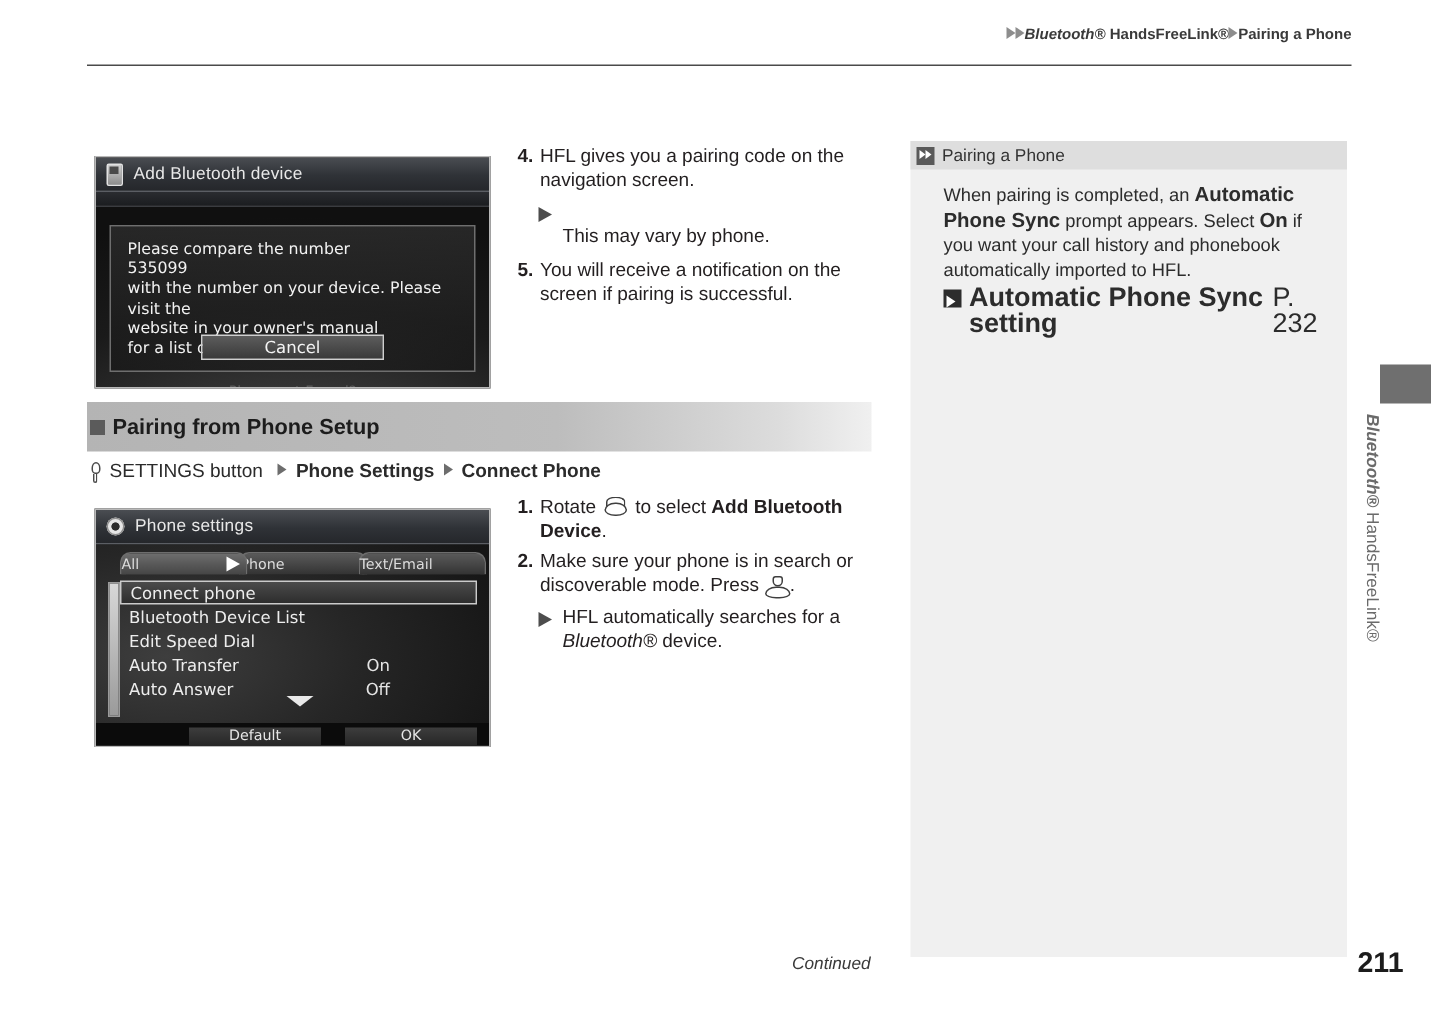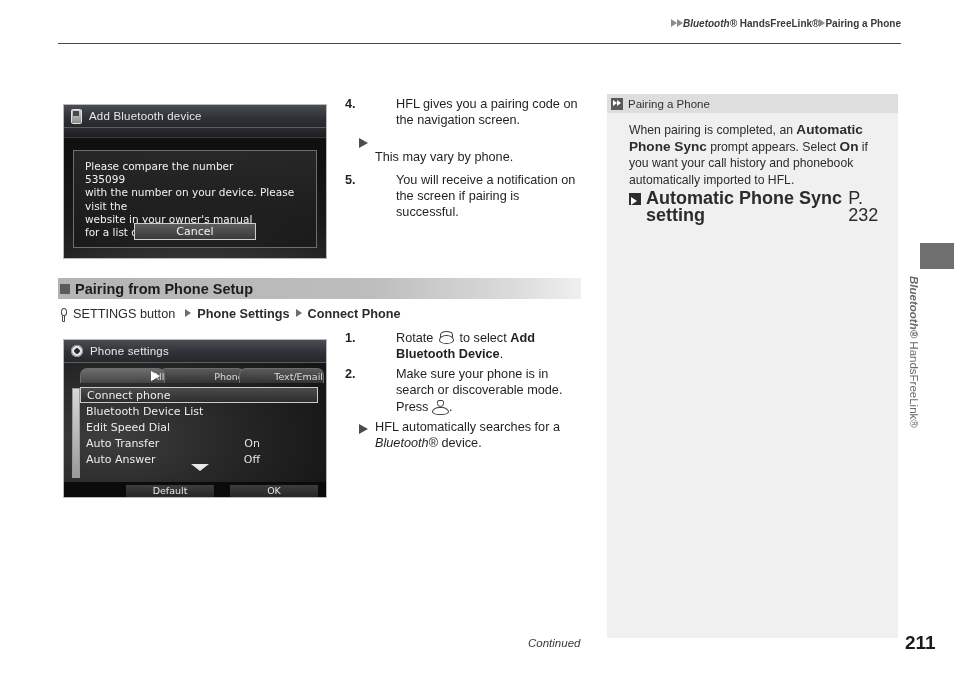--- a/index.html
+++ b/index.html
@@ -118,21 +118,21 @@
   #dev-phone { left: 63px; top: 339px; width: 264px; height: 159px; }
   #dev-phone .body {
     position: relative; height: 136px;
     background: radial-gradient(120% 130% at 18% 55%, #3e3e3e 0%, #262626 40%, #161616 75%, #0e0e0e 100%);
     padding: 5px 6px 0 6px;
     box-sizing: border-box;
   }
   .tabs { display: flex; height: 15px; margin: 0 2px 4px 10px; }
   .tab {
     flex: 1; color: #dcdcdc; font-size: 9.5px;
-    display: flex; align-items: center; justify-content: flex-end;
+    display: flex; align-items: center; justify-content: flex-start;
     background: linear-gradient(180deg,#5a5a5a,#333);
     border: 1px solid #6d6d6d;
     border-bottom: none;
     border-radius: 7px 7px 0 0;
     margin-right: -6px;
     font-family: "DejaVu Sans", sans-serif;
     position: relative;
   }
   .tab.sel { background: linear-gradient(180deg,#6e6e6e,#454545); z-index: 3; }
   .tab-arrow {
@@ -185,21 +185,21 @@
     font-family: "DejaVu Sans", sans-serif;
   }
   .botspacer { width: 54px; }
 
   
   .instr { position: absolute; font-size: 12.7px; line-height: 16.4px; color: #231f20; }
   #instr-top { left: 345px; top: 96px; width: 240px; }
   #instr-bottom { left: 345px; top: 330px; width: 240px; }
   .step { display: flex; margin-bottom: 3px; }
   .step .num { font-weight: bold; width: 15px; flex: none; }
-  .step .txt { flex: 1; margin-left: 36px; }
+  .step .txt { flex: 1; }
   .sub {
     display: flex; margin: 4px 0 6px 14px;
   }
   .sub .bullet {
     flex: none; width: 16px; padding-top: 5px;
   }
   .sub .bullet i {
     display: block;
     width: 0; height: 0;
     border-left: 9px solid #4d4d4d;
@@ -257,21 +257,21 @@
     content: ""; position: absolute; left: 4px; top: 8px;
     width: 3px; height: 6px;
     border: 1.4px solid #4a4a4a;
     border-top: none;
     border-radius: 0 0 3px 3px;
     box-sizing: border-box;
   }
 
   
   .sect-head {
-    position: absolute; left: 58px; top: 278px; width: 523px; height: 21px;
+    position: absolute; left: 58px; top: 268px; width: 523px; height: 33px;
     background: linear-gradient(90deg, #b4b4b4 0%, #bdbdbd 60%, #dcdcdc 88%, #f0f0f0 100%);
     display: flex; align-items: center;
   }
   .sect-head .sq {
     width: 10px; height: 10px; background: #5b5b5b; margin: 0 5px 0 2px;
   }
   .sect-head .htxt { font-size: 14.5px; font-weight: bold; color: #1c1c1c; }
 
   .navpath {
     position: absolute; left: 58px; top: 306px;

